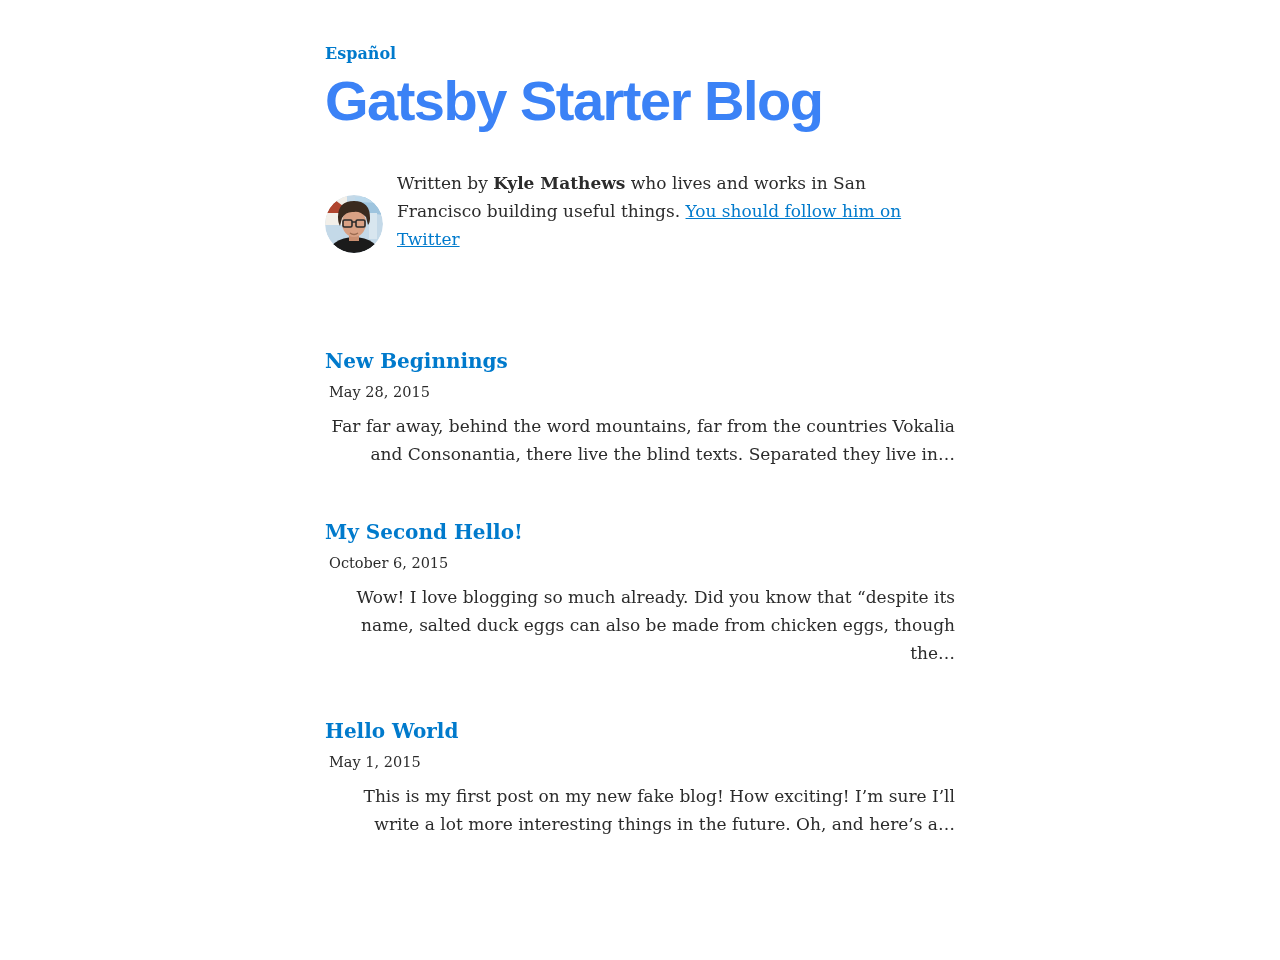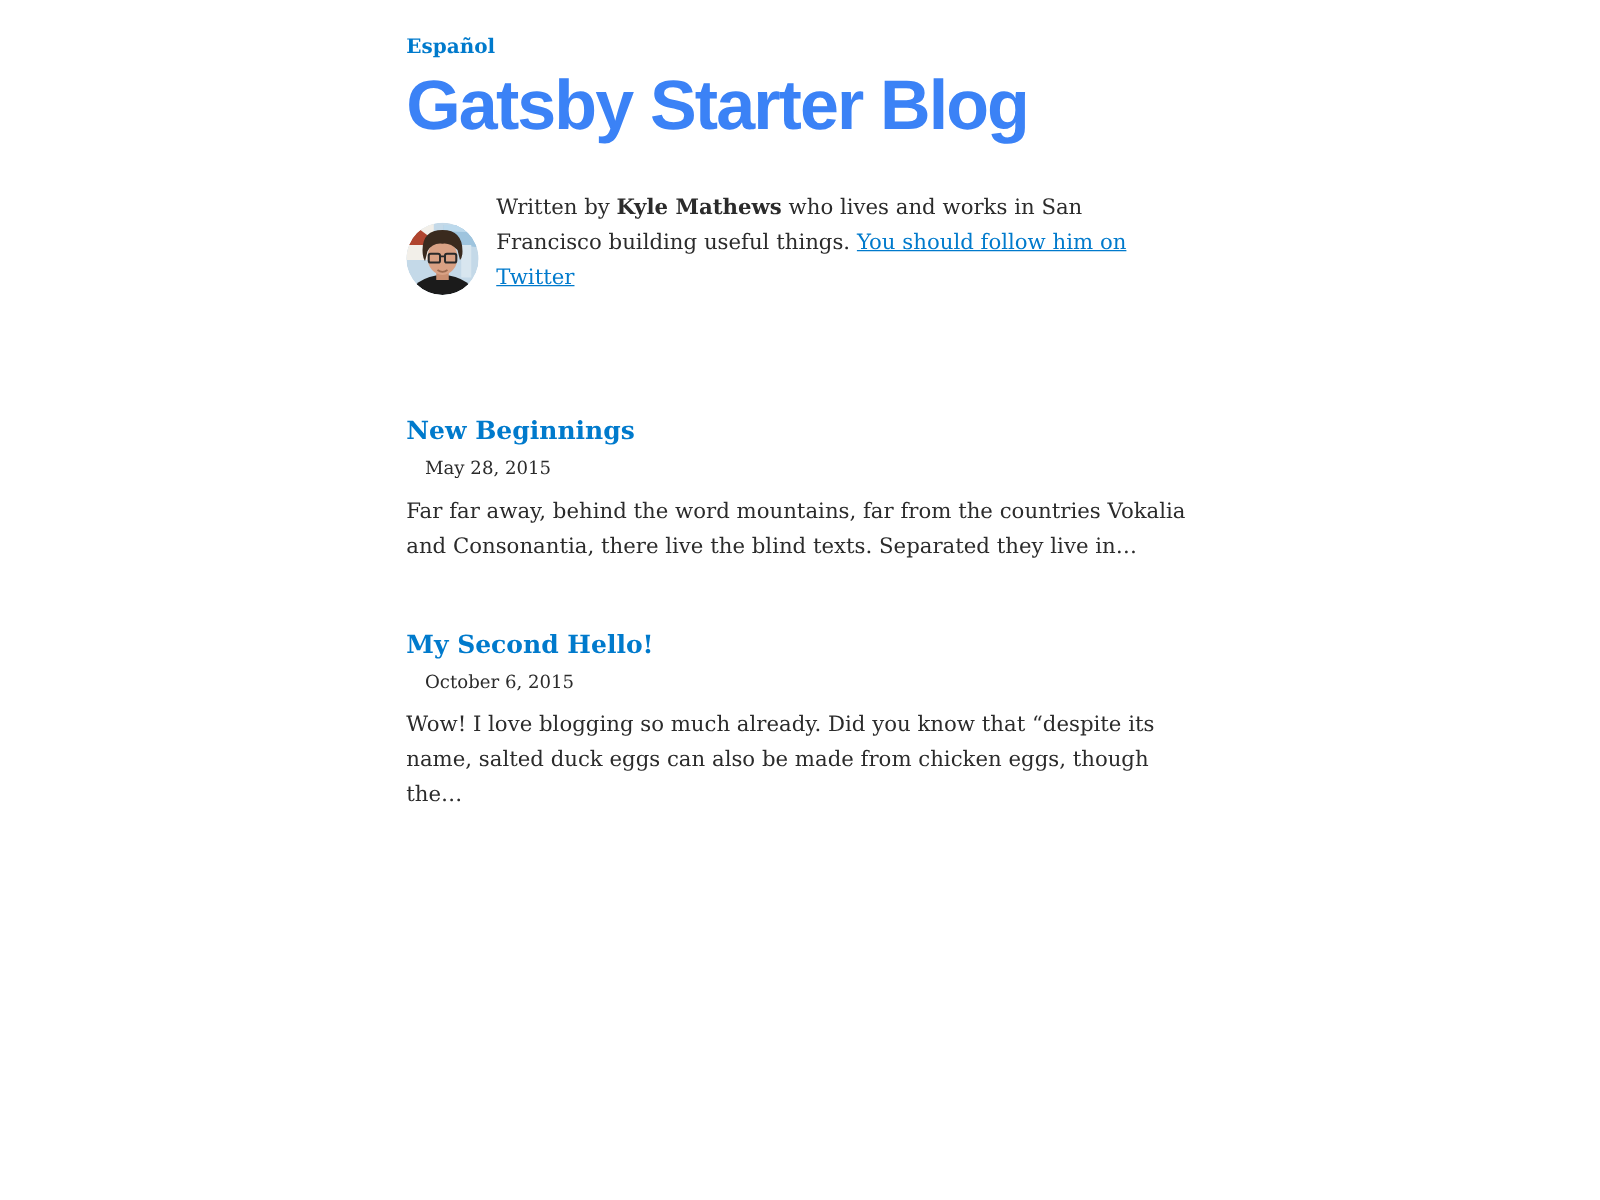--- a/index.html
+++ b/index.html
@@ -7,21 +7,21 @@
   html, body {
     margin: 0;
     padding: 0;
     background: #ffffff;
     color: #222222;
     font-family: "DejaVu Serif", serif;
   }
   .container {
     max-width: 672px;
     margin: 0 auto;
-    padding: 27px 21px 60px;
+    padding: 44px 21px 60px;
   }
   
   .lang-link {
     display: inline-block;
     color: #007acc;
     font-family: "DejaVu Serif", serif;
     font-weight: 700;
     font-size: 16px;
     line-height: 1.1;
     text-decoration: none;
@@ -78,27 +78,28 @@
   .post-title a {
     color: #007acc;
     text-decoration: none;
     cursor: pointer;
   }
   .post-date {
     display: block;
     font-size: 14.5px;
     line-height: 20px;
     color: #2b2b2b;
-    margin: 0 0 10px 15px;
+    margin: 0 0 10px 4px;
   }
   .post-excerpt {
     margin: 0;
     font-size: 17px;
     line-height: 28px;
     color: #2b2b2b;
+    text-align: right;
   }
 </style>
 </head>
 <body>
 
 <div class="container">
 
   <header>
     <a class="lang-link">Español</a>
     <h1 class="site-title">Gatsby Starter Blog</h1>
@@ -147,16 +148,23 @@
     </article>
 
     <article class="post">
       <h3 class="post-title">
         <a>My Second Hello!</a>
       </h3>
       <small class="post-date">October 6, 2015</small>
       <p class="post-excerpt">Wow! I love blogging so much already. Did you know that “despite its name, salted duck eggs can also be made from chicken eggs, though the…</p>
     </article>
 
+    <article class="post">
+      <h3 class="post-title">
+        <a>Hello World</a>
+      </h3>
+      <small class="post-date">May 1, 2015</small>
+      <p class="post-excerpt">This is my first post on my new fake blog! How exciting! I’m sure I’ll write a lot more interesting things in the future. Oh, and here’s a…</p>
+    </article>
 
   </main>
 
 </div>
 
 </body></html>

